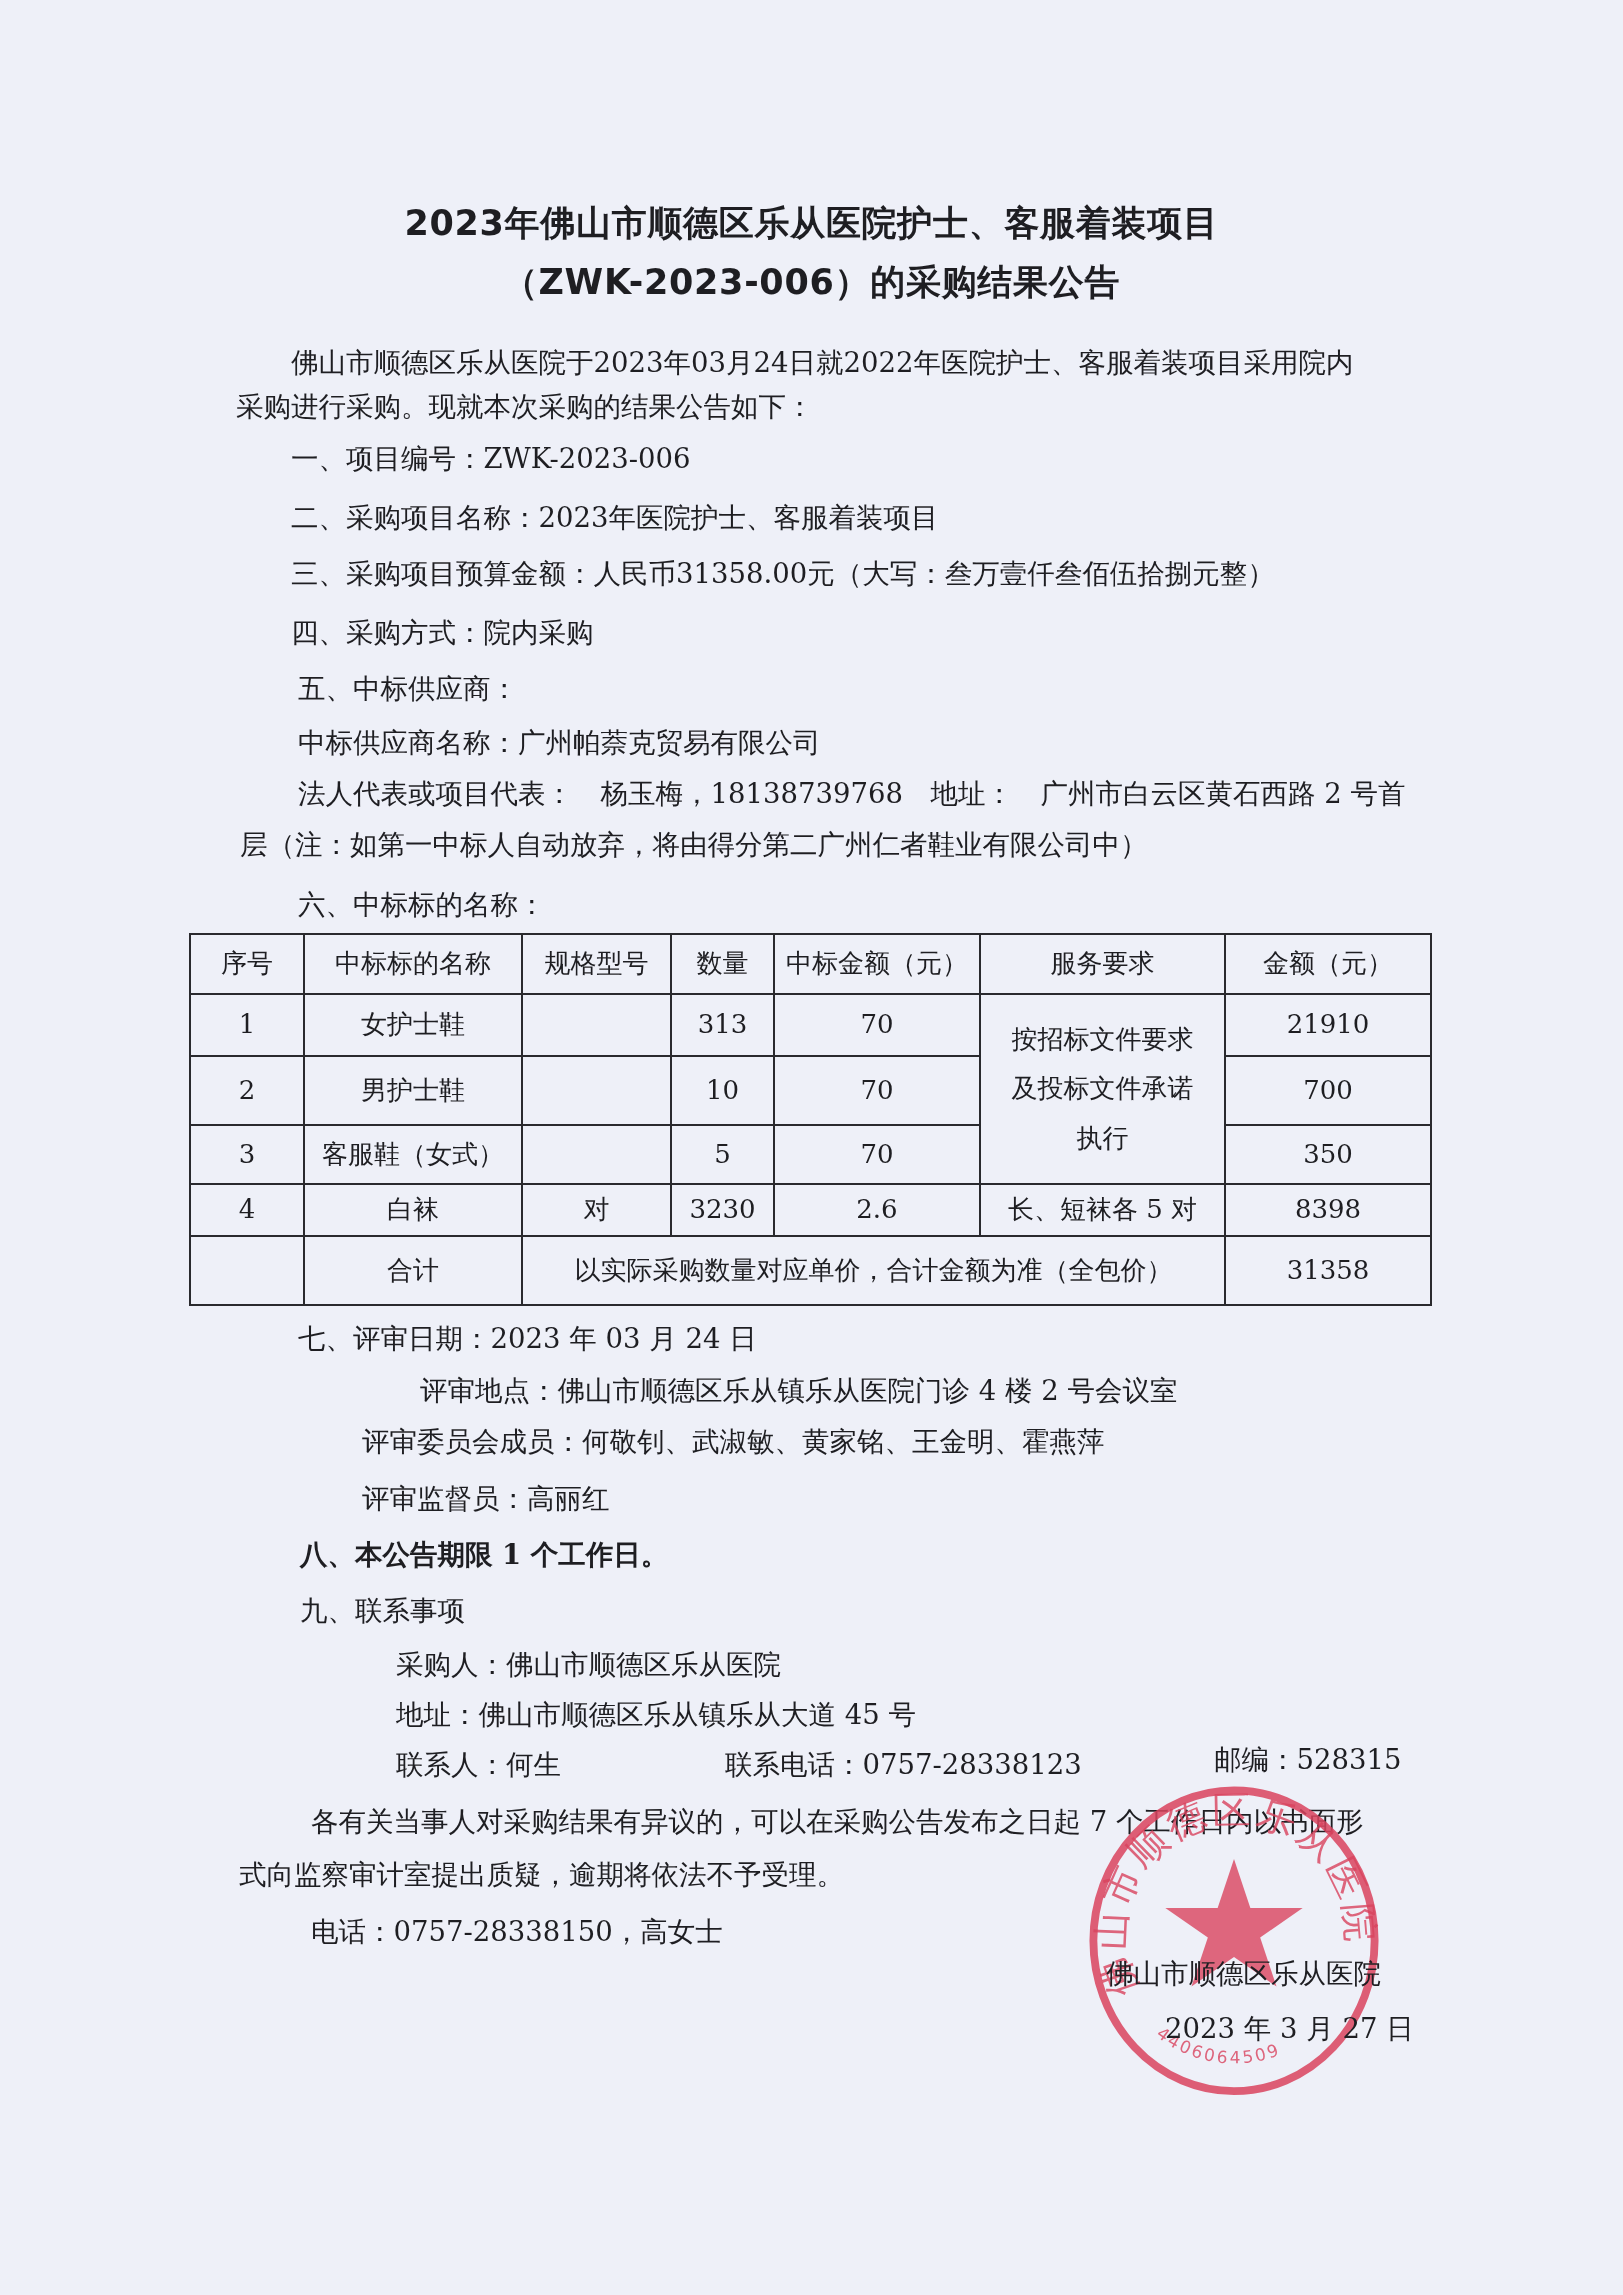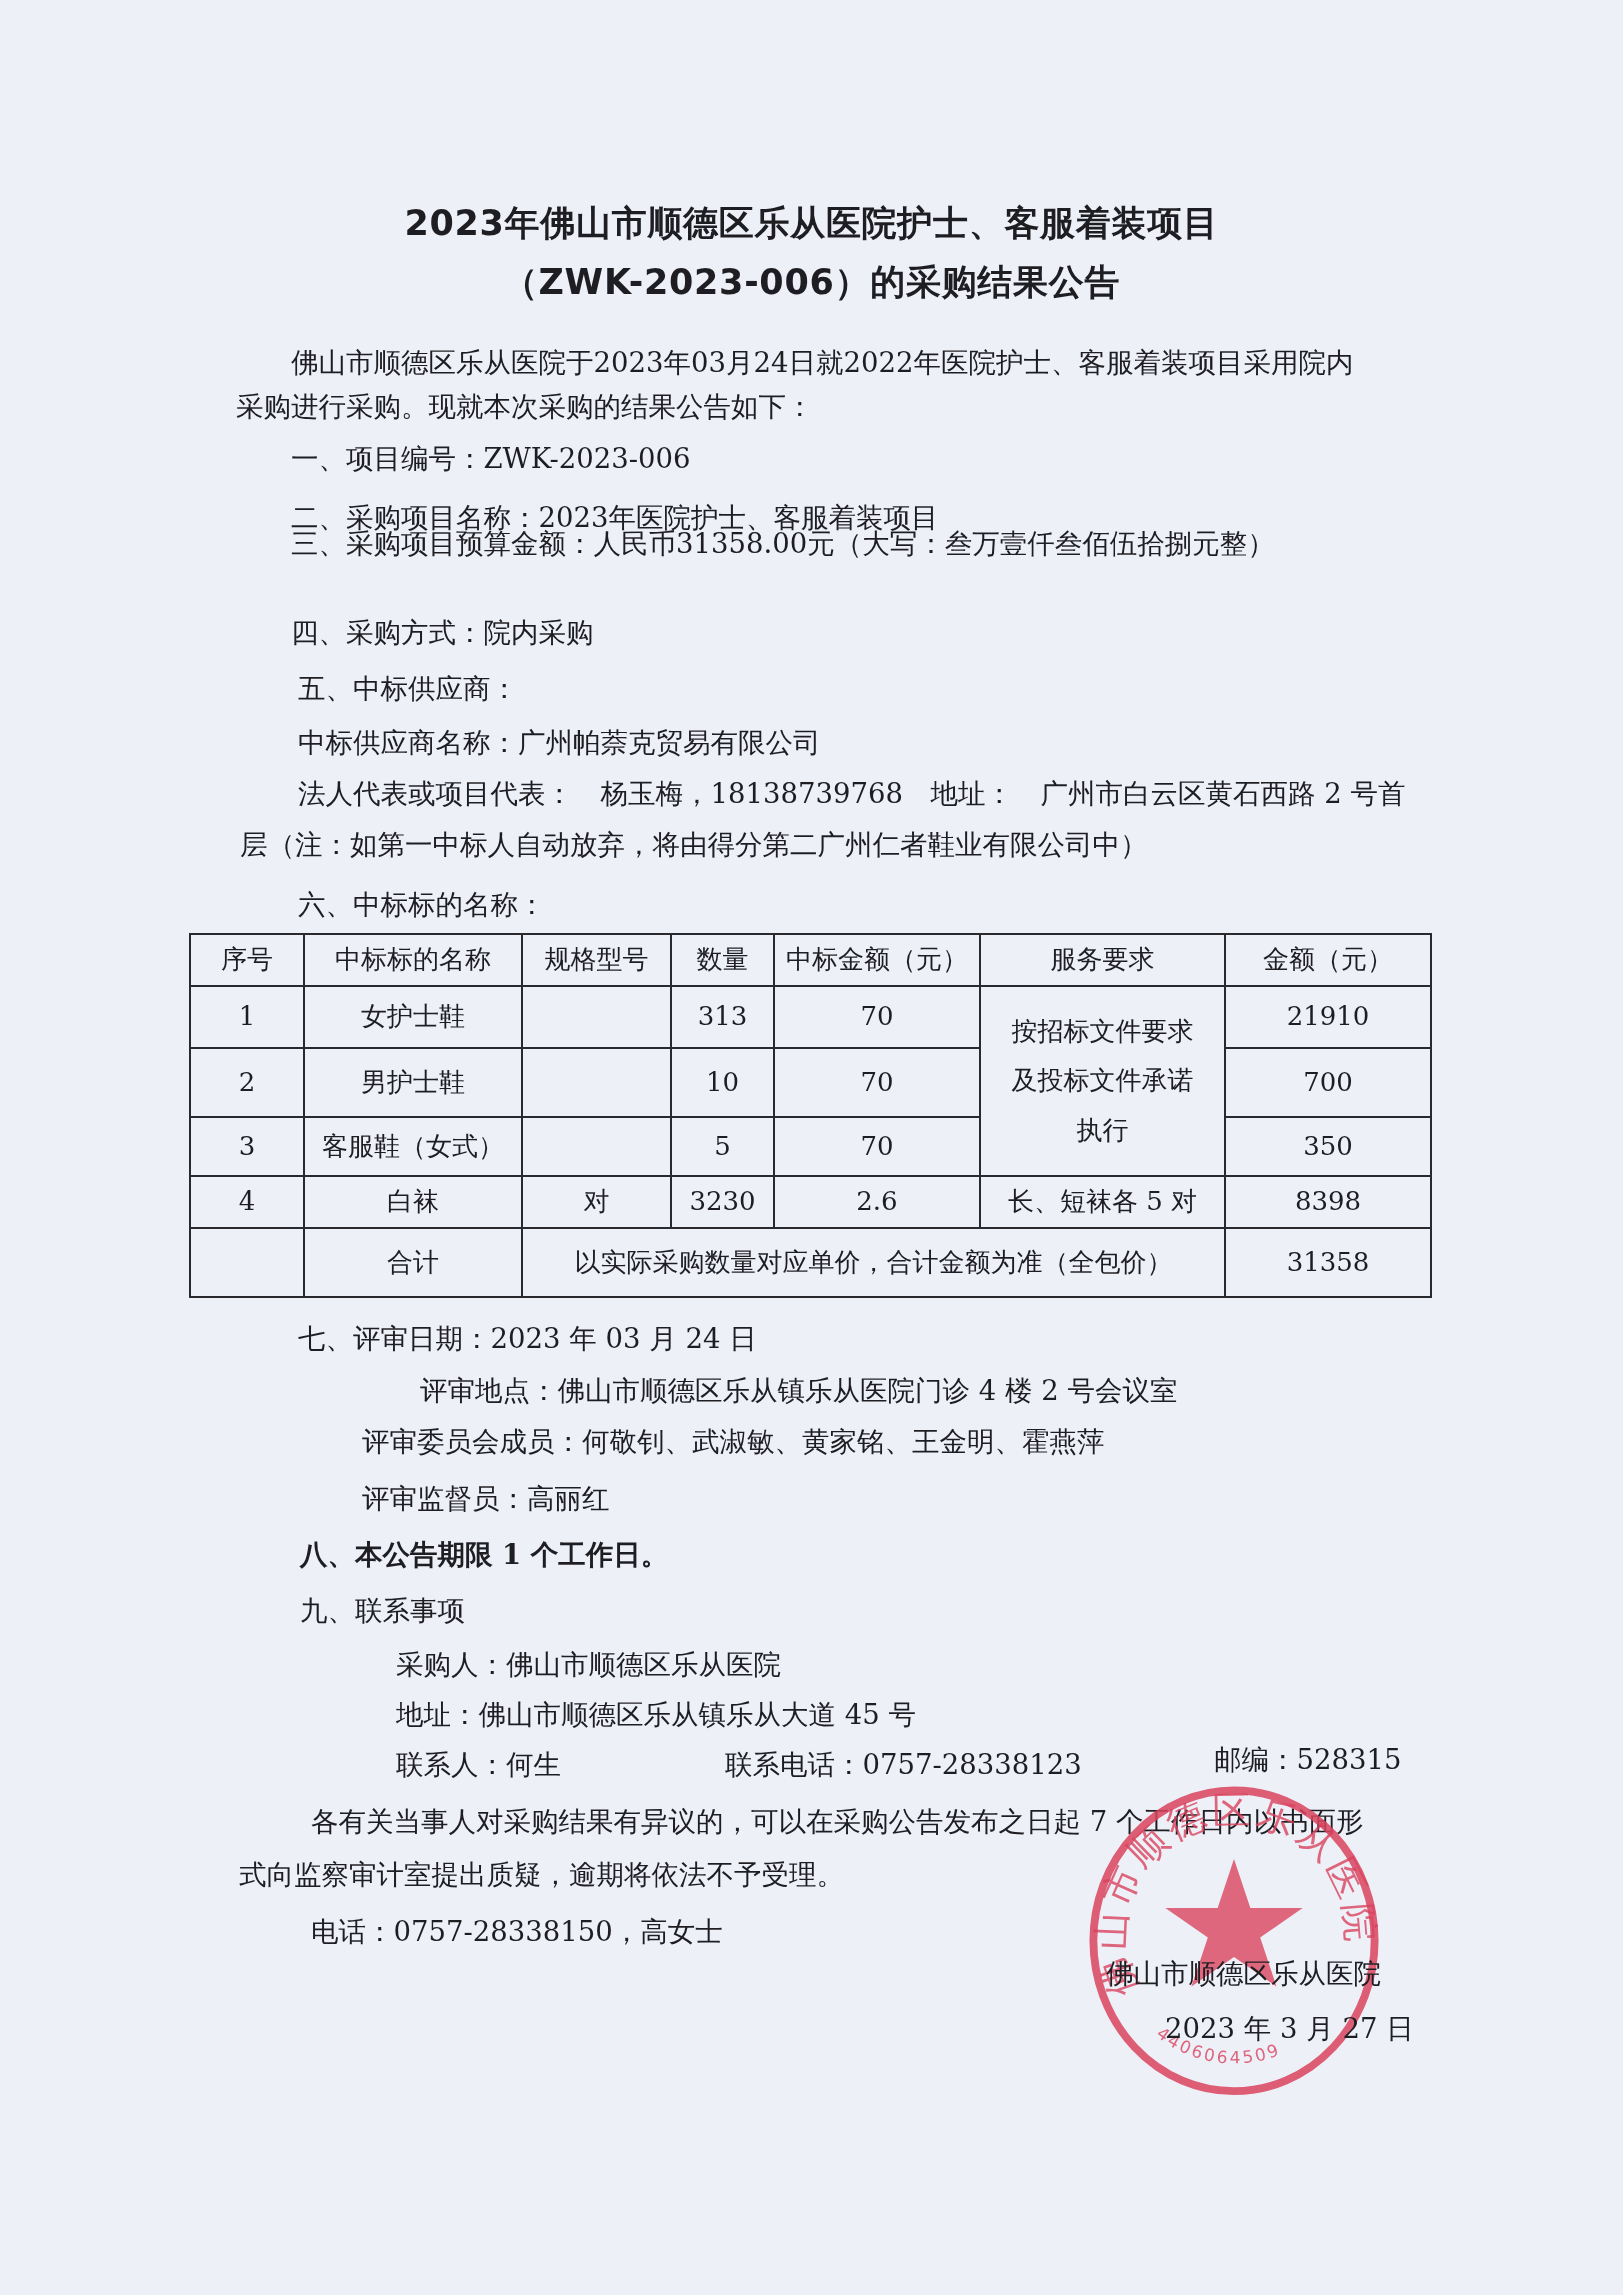--- a/index.html
+++ b/index.html
@@ -36,40 +36,40 @@
 <body>
 
 <div class="abs title" style="top:200px;">2023年佛山市顺德区乐从医院护士、客服着装项目</div>
 <div class="abs title" style="top:259px;">（ZWK-2023-006）的采购结果公告</div>
 
 <div class="abs p" style="left:291px; top:335px;margin-top:14px;">佛山市顺德区乐从医院于2023年03月24日就2022年医院护士、客服着装项目采用院内</div>
 <div class="abs p" style="left:236px; top:393px;">采购进行采购。现就本次采购的结果公告如下：</div>
 
 <div class="abs p" style="left:291px; top:445px;">一、项目编号：ZWK-2023-006</div>
 <div class="abs p" style="left:291px; top:504px;">二、采购项目名称：2023年医院护士、客服着装项目</div>
-<div class="abs p" style="left:291px; top:530px;text-align:right;">三、采购项目预算金额：人民币31358.00元（大写：叁万壹仟叁佰伍拾捌元整）</div>
+<div class="abs p" style="left:291px; top:560px;text-align:right;">三、采购项目预算金额：人民币31358.00元（大写：叁万壹仟叁佰伍拾捌元整）</div>
 <div class="abs p" style="left:291px; top:619px;">四、采购方式：院内采购</div>
 <div class="abs p" style="left:298px; top:675px;">五、中标供应商：</div>
 <div class="abs p" style="left:298px; top:729px;">中标供应商名称：广州帕萘克贸易有限公司</div>
 <div class="abs p" style="left:298px; top:780px;">法人代表或项目代表：　杨玉梅，18138739768　地址：　广州市白云区黄石西路 2 号首</div>
 <div class="abs p" style="left:240px; top:831px;">层（注：如第一中标人自动放弃，将由得分第二广州仁者鞋业有限公司中）</div>
 <div class="abs p" style="left:298px; top:891px;">六、中标标的名称：</div>
 
 <table class="award">
   <colgroup>
     <col style="width:114px">
       <col style="width:218px">
       <col style="width:149px">
     <col style="width:103px">
       <col style="width:206px">
       <col style="width:245px">
       <col style="width:206px">
   </colgroup>
   <tbody>
-      <tr style="height:52px">
+      <tr style="height:60px">
     <td>序号</td>
     <td>中标标的名称</td>
     <td>规格型号</td>
     <td>数量</td>
     <td>中标金额（元）</td>
     <td>服务要求</td>
     <td>金额（元）</td>
   </tr>
   <tr style="height:62px">
     <td>1</td>

